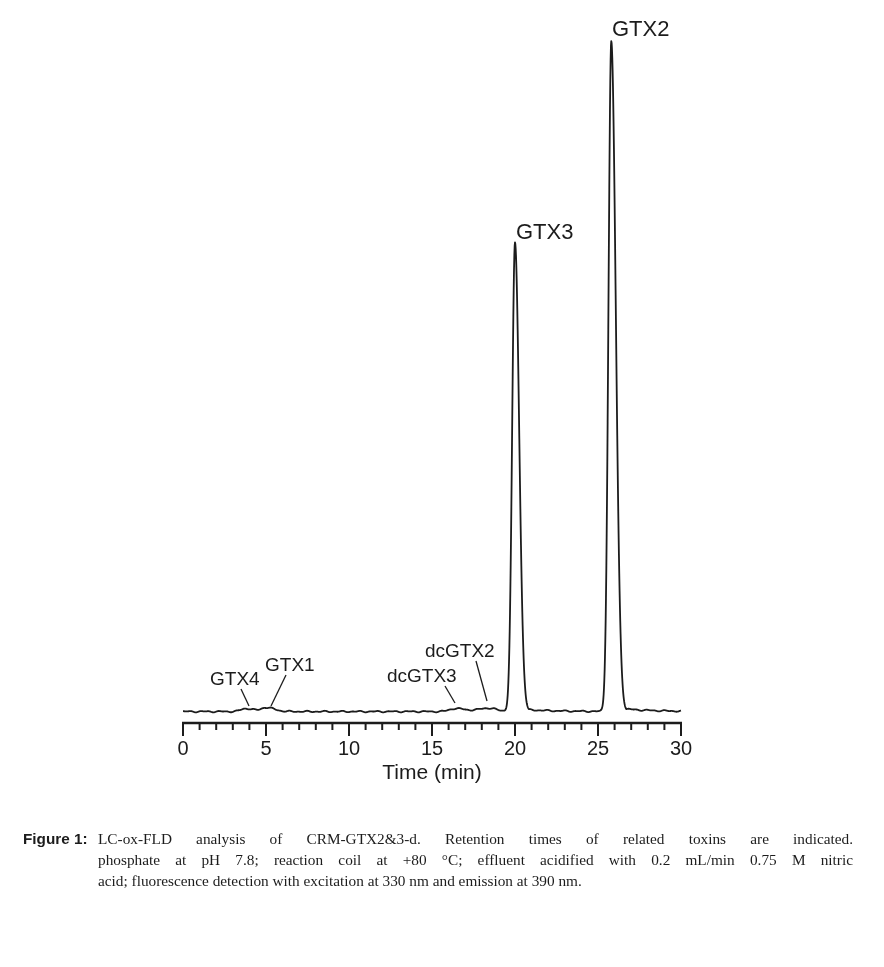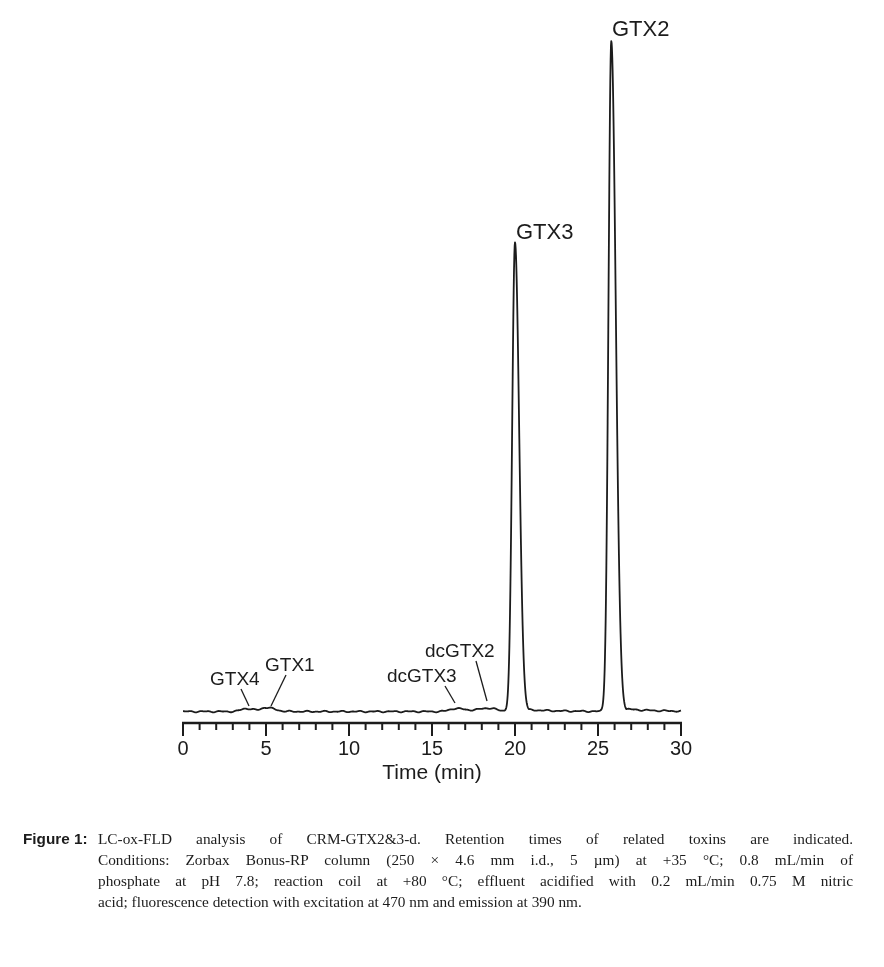--- a/index.html
+++ b/index.html
@@ -106,19 +106,18 @@
       <line x1="476" y1="661" x2="487" y2="701" stroke="#1c1c1c" stroke-width="1.3"></line>
       <text x="425" y="657" text-anchor="start" font-family="&quot;Liberation Sans&quot;, sans-serif" font-size="19" fill="#1c1c1c">dcGTX2</text>
       <text x="516" y="239" text-anchor="start" font-family="&quot;Liberation Sans&quot;, sans-serif" font-size="22" fill="#1c1c1c">GTX3</text>
       <text x="612" y="36" text-anchor="start" font-family="&quot;Liberation Sans&quot;, sans-serif" font-size="22" fill="#1c1c1c">GTX2</text>
     </svg>
 
   <div class="caption">
     <span class="cap-label">Figure 1:</span>
     <div class="cap-body">
       <div class="cap-line">LC-ox-FLD analysis of CRM-GTX2&amp;3-d. Retention times of related toxins are indicated.</div>
-      <div class="cap-line">Conditions: Zorbax Bonus-RP column (250 × 4.6 mm i.d., 5 µm) at +35 °C; 0.8 mL/min of</div>
       <div class="cap-line">phosphate at pH 7.8; reaction coil at +80 °C; effluent acidified with 0.2 mL/min 0.75 M nitric</div>
-      <div class="cap-line last">acid; fluorescence detection with excitation at 470 nm and emission at 390 nm.</div>
+      <div class="cap-line last">acid; fluorescence detection with excitation at 330 nm and emission at 390 nm.</div>
     </div>
   </div>
 
 </div>
 
 </body></html>

